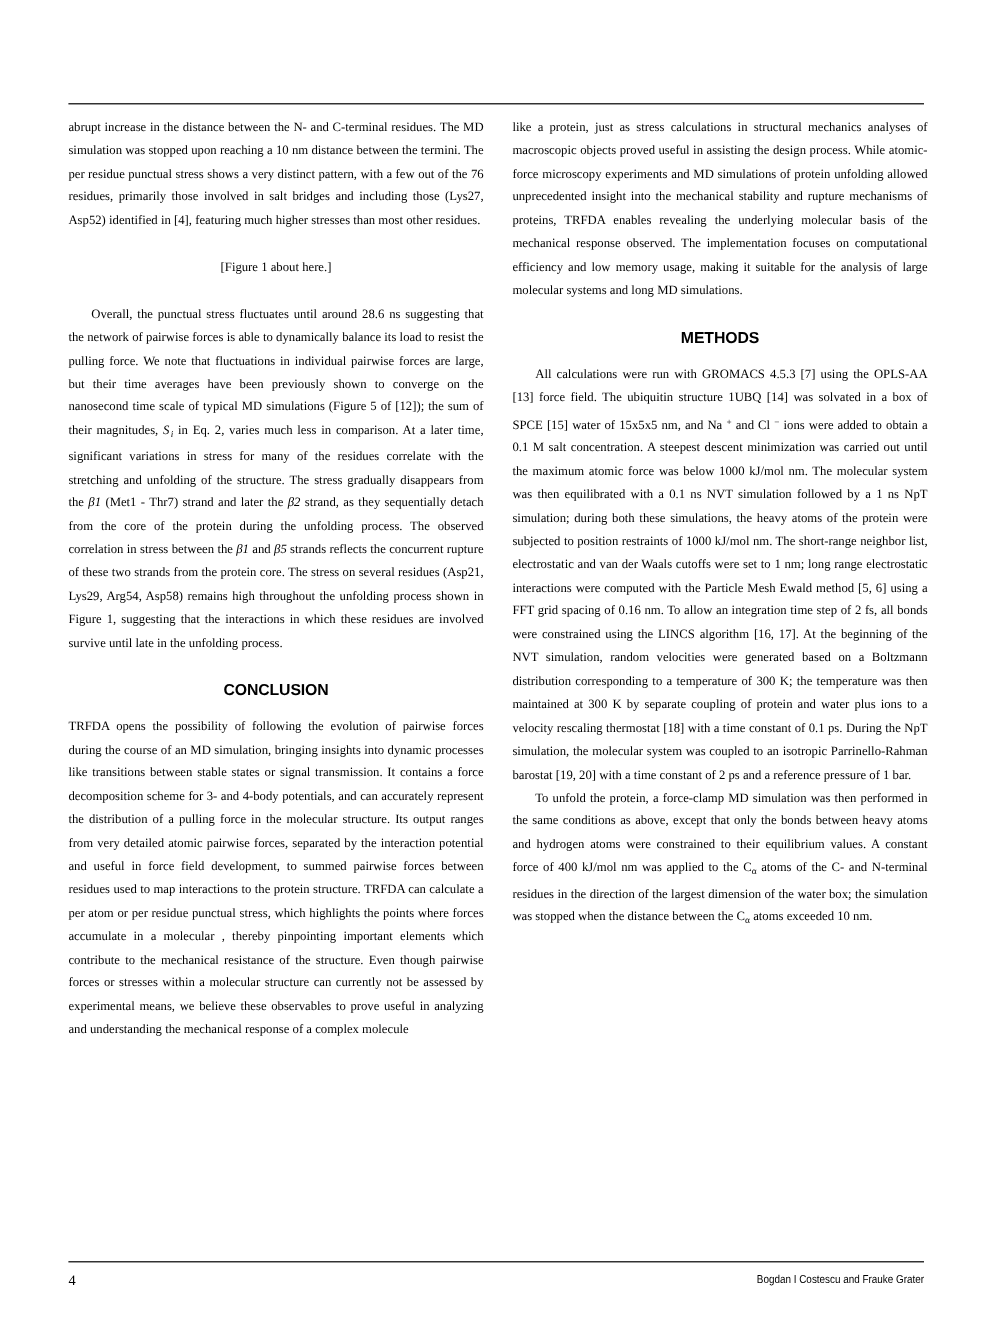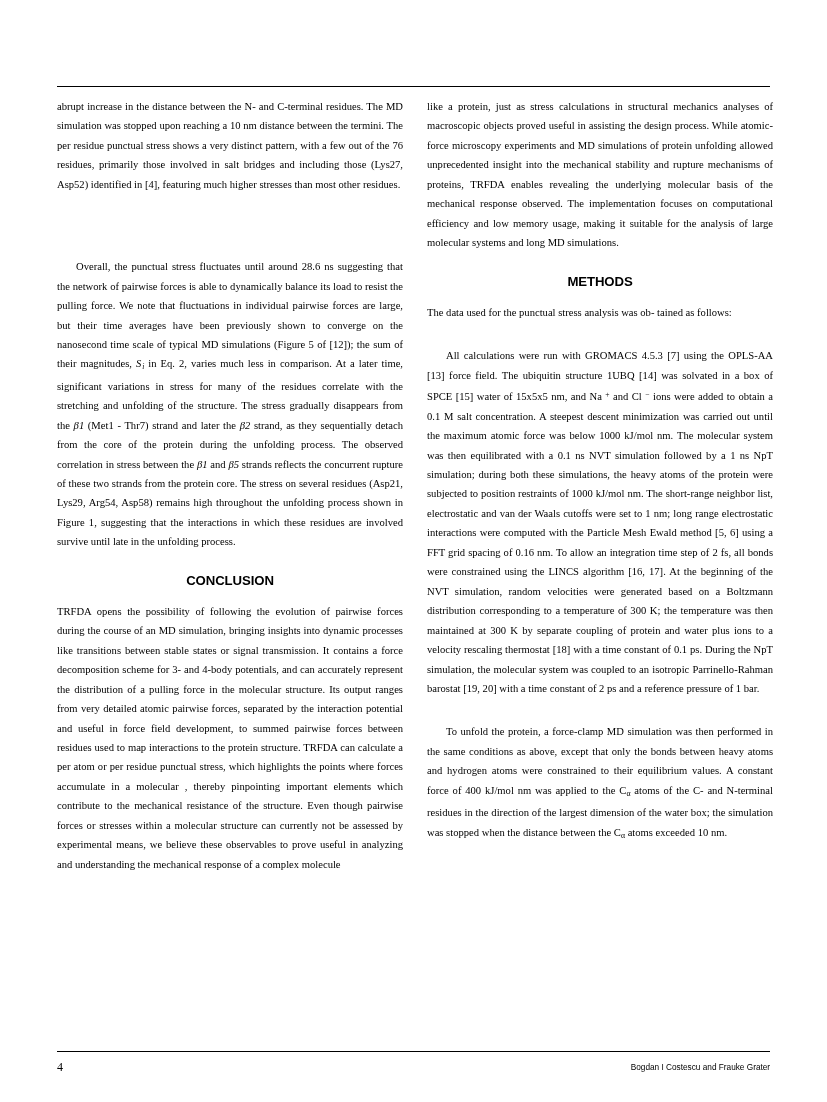--- a/index.html
+++ b/index.html
@@ -50,21 +50,21 @@
     -webkit-hyphens: none;
     hyphens: none;
   }
   .col-left  { left: 57px; }
   .col-right { left: 427px; }
 
   p {
     margin: 0;
     text-align: justify;
   }
-  p.indent { text-indent: 19px; margin-top: 24px; }
+  p.indent { text-indent: 19px; }
   p.noindent { text-indent: 0; }
 
   .figure-note {
     text-align: center;
     margin: 0;
     text-indent: 0;
   }
   .spacer-line { height: 19.45px; }
 
   h2.section {
@@ -131,20 +131,21 @@
 <div class="page">
 
   <div class="rule-top"></div>
 
   <div class="col col-left">
 
     <p class="noindent"><span>abrupt increase in the distance between the N- and C-terminal residues. The MD simulation was stopped upon reaching a 10 nm distance between the termini. The per residue punctual stress shows a very distinct pattern, with a few out of the 76 residues, primarily those involved in salt bridges and including those (Lys27, Asp52) identified in [4], featuring much higher stresses than most other residues.</span></p>
 
     <div class="spacer-line"></div>
 
+    <p class="figure-note"><span>[Figure 1 about here.]</span></p>
 
     <div class="spacer-line"></div>
 
     <p class="indent"><span>Overall, the punctual stress fluctuates until around 28.6 ns suggesting that the network of pairwise forces is able to dynamically balance its load to resist the pulling force. We note that fluctuations in individual pairwise forces are large, but their time averages have been previously shown to converge on the nanosecond time scale of typical MD simulations (Figure 5 of [12]); the sum of their magnitudes, </span><span class="ital">S</span><sub class="mathsub">i</sub><span> in Eq. 2, varies much less in comparison. At a later time, significant variations in stress for many of the residues correlate with the stretching and unfolding of the structure. The stress gradually disappears from the </span><span class="ital">β1</span><span> (Met1 - Thr7) strand and later the </span><span class="ital">β2</span><span> strand, as they sequentially detach from the core of the protein during the unfolding process. The observed correlation in stress between the </span><span class="ital">β1</span><span> and </span><span class="ital">β5</span><span> strands reflects the concurrent rupture of these two strands from the protein core. The stress on several residues (Asp21, Lys29, Arg54, Asp58) remains high throughout the unfolding process shown in Figure 1, suggesting that the interactions in which these residues are involved survive until late in the unfolding process.</span></p>
 
     <div class="h-before"></div>
     <h2 class="section">CONCLUSION</h2>
     <div class="h-after"></div>
 
     <p class="noindent"><span>TRFDA opens the possibility of following the evolution of pairwise forces during the course of an MD simulation, bringing insights into dynamic processes like transitions between stable states or signal transmission. It contains a force decomposition scheme for 3- and 4-body potentials, and can accurately represent the distribution of a pulling force in the molecular structure. Its output ranges from very detailed atomic pairwise forces, separated by the interaction potential and useful in force field development, to summed pairwise forces between residues used to map interactions to the protein structure. TRFDA can calculate a per atom or per residue punctual stress, which highlights the points where forces accumulate in a molecular , thereby pinpointing important elements which contribute to the mechanical resistance of the structure. Even though pairwise forces or stresses within a molecular structure can currently not be assessed by experimental means, we believe these observables to prove useful in analyzing and understanding the mechanical response of a complex molecule</span></p>
@@ -152,21 +153,20 @@
   </div>
 
   <div class="col col-right">
 
     <p class="noindent"><span>like a protein, just as stress calculations in structural mechanics analyses of macroscopic objects proved useful in assisting the design process. While atomic-force microscopy experiments and MD simulations of protein unfolding allowed unprecedented insight into the mechanical stability and rupture mechanisms of proteins, TRFDA enables revealing the underlying molecular basis of the mechanical response observed. The implementation focuses on computational efficiency and low memory usage, making it suitable for the analysis of large molecular systems and long MD simulations.</span></p>
 
     <div class="h-before"></div>
     <h2 class="section">METHODS</h2>
     <div class="h-after"></div>
 
-    <p class="noindent"><span>The data used for the punctual stress analysis was ob- tained as follows:</span></p>
 
     <p class="indent"><span>All calculations were run with GROMACS 4.5.3 [7] using the OPLS-AA [13] force field. The ubiquitin structure 1UBQ [14] was solvated in a box of SPCE [15] water of 15x5x5 nm, and Na </span><sup class="ion">+</sup><span> and Cl </span><sup class="ion">−</sup><span> ions were added to obtain a 0.1 M salt concentration. A steepest descent minimization was carried out until the maximum atomic force was below 1000 kJ/mol nm. The molecular system was then equilibrated with a 0.1 ns NVT simulation followed by a 1 ns NpT simulation; during both these simulations, the heavy atoms of the protein were subjected to position restraints of 1000 kJ/mol nm. The short-range neighbor list, electrostatic and van der Waals cutoffs were set to 1 nm; long range electrostatic interactions were computed with the Particle Mesh Ewald method [5, 6] using a FFT grid spacing of 0.16 nm. To allow an integration time step of 2 fs, all bonds were constrained using the LINCS algorithm [16, 17]. At the beginning of the NVT simulation, random velocities were generated based on a Boltzmann distribution corresponding to a temperature of 300 K; the temperature was then maintained at 300 K by separate coupling of protein and water plus ions to a velocity rescaling thermostat [18] with a time constant of 0.1 ps. During the NpT simulation, the molecular system was coupled to an isotropic Parrinello-Rahman barostat [19, 20] with a time constant of 2 ps and a reference pressure of 1 bar.</span></p>
 
     <p class="indent"><span>To unfold the protein, a force-clamp MD simulation was then performed in the same conditions as above, except that only the bonds between heavy atoms and hydrogen atoms were constrained to their equilibrium values. A constant force of 400 kJ/mol nm was applied to the C</span><sub class="greeksub">α</sub><span> atoms of the C- and N-terminal residues in the direction of the largest dimension of the water box; the simulation was stopped when the distance between the C</span><sub class="greeksub">α</sub><span> atoms exceeded 10 nm.</span></p>
 
 
   </div>
 
   <div class="rule-bottom"></div>
 

